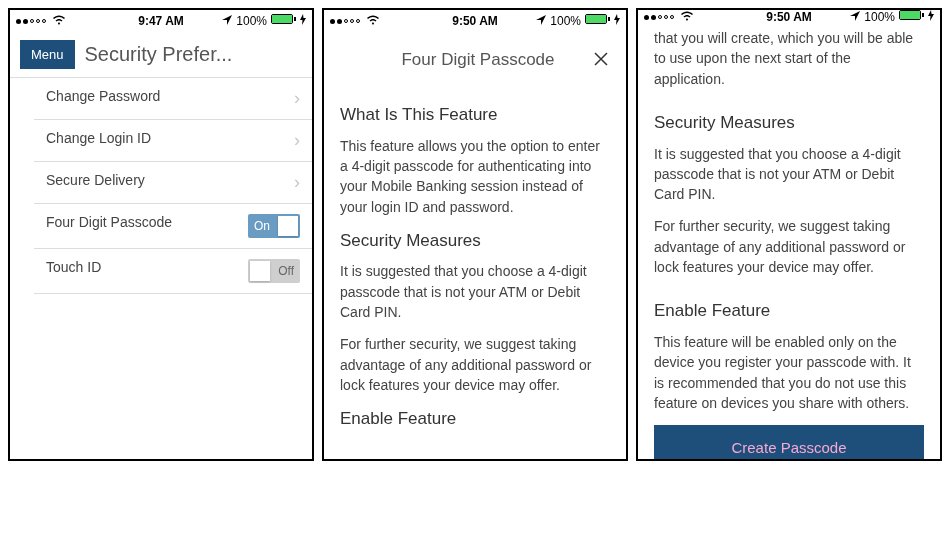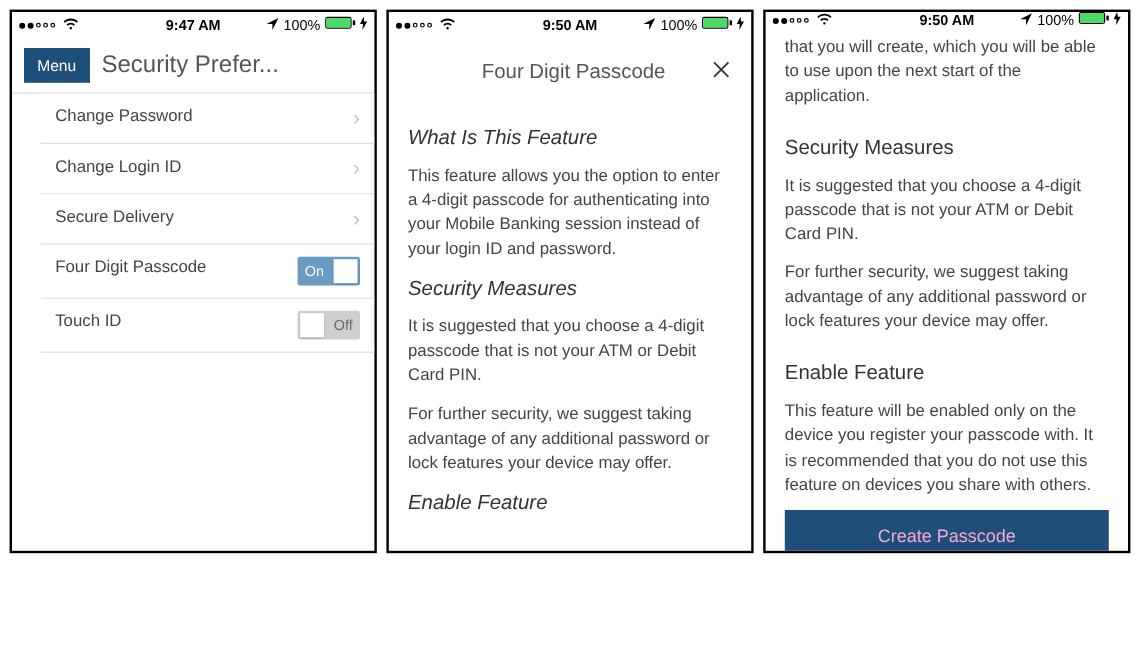--- a/index.html
+++ b/index.html
@@ -121,21 +121,20 @@
     font-size: 14px;
     color: #333;
     line-height: 1.45;
     flex: 1;
   }
   .content h3 {
     font-size: 17px;
     font-weight: 400;
     color: #333;
     margin: 10px 0 8px 0;
-    font-style: italic;
   }
   .content p { margin-bottom: 12px; color: #444; font-weight: 300; }
 
   .content-3 {
     padding: 4px 16px 12px 16px;
     font-size: 14px;
     color: #333;
     line-height: 1.45;
     flex: 1;
     display: flex;

